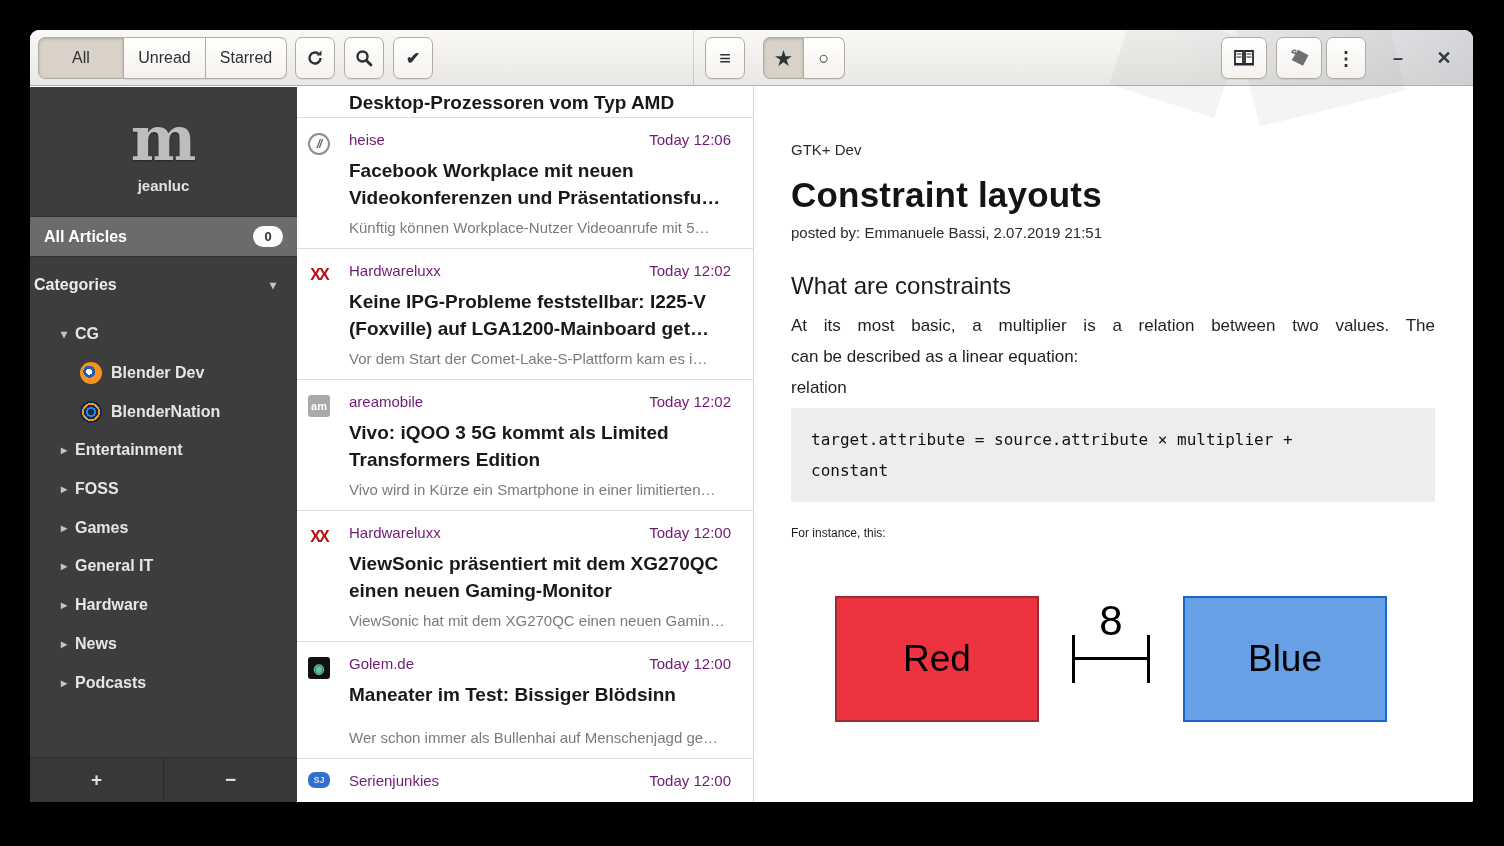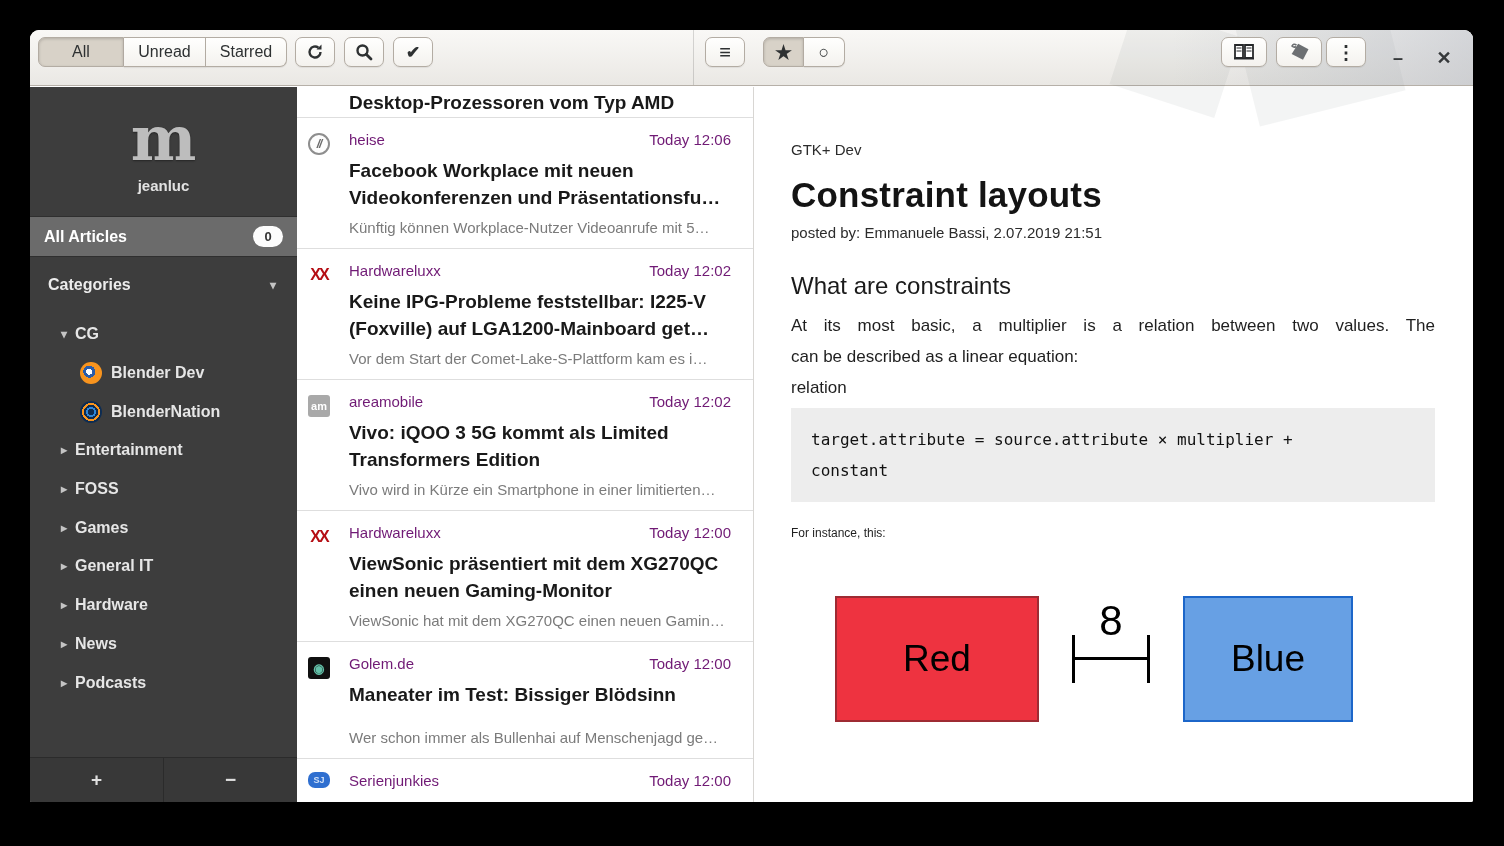--- a/index.html
+++ b/index.html
@@ -9,21 +9,21 @@
     box-shadow:0 3px 22px rgba(0,0,0,.65); }
 
   
   .headerbar { position:absolute; left:0; top:0; right:0; height:56px;
     background:linear-gradient(180deg,#f9f8f6,#eae8e4); border-bottom:1px solid #b6b0a8; z-index:5; }
   .hdr-shade { position:absolute; right:0; top:0; bottom:0; width:300px;
     background:linear-gradient(90deg, rgba(185,189,196,0), rgba(182,186,194,.55)); pointer-events:none; }
   .deco { position:absolute; background:rgba(90,95,105,.07); pointer-events:none; }
   .deco1 { left:1090px; top:-12px; width:110px; height:85px; transform:rotate(18deg); }
   .deco2 { left:1215px; top:-25px; width:150px; height:105px; transform:rotate(-14deg); }
-  .btn { position:absolute; top:7px; height:30px; border:1px solid #b3aca3; border-radius:7px;
+  .btn { position:absolute; top:7px; height:42px; border:1px solid #b3aca3; border-radius:7px;
     background:linear-gradient(180deg,#fffffe,#f4f2ee); color:#2e3132; display:flex; align-items:center;
     justify-content:center; font-size:16px; cursor:default; box-shadow:0 1px 1px rgba(0,0,0,.07); }
   .btn.active { background:#d8d2c8; box-shadow:inset 0 1px 3px rgba(0,0,0,.18); }
   .linked { border-radius:0; border-left-width:0; }
   .linked.first { border-radius:7px 0 0 7px; border-left-width:1px; }
   .linked.last { border-radius:0 7px 7px 0; }
   .glyph { font-size:17px; font-weight:bold; color:#2e3132; line-height:1; }
   .hdr-sep { position:absolute; left:663px; top:0; bottom:0; width:1px; background:rgba(0,0,0,.14); }
   .win-ctl { position:absolute; top:14px; width:32px; height:28px; display:flex; align-items:center;
     justify-content:center; font-size:18px; font-weight:bold; color:#35383a; }
@@ -37,21 +37,21 @@
   
   .logo-m { text-align:center; margin-top:22px; font-family:"DejaVu Serif", serif; font-size:62px;
     line-height:60px; color:#bdbdbd; font-weight:bold; text-shadow:0 1px 2px rgba(0,0,0,.4); }
   .username { text-align:center; margin-top:8px; font-size:15px; font-weight:bold; color:#e2e2e2; }
   .all-articles { position:absolute; top:129px; left:0; right:0; height:41px; background:#6b6b6b;
     border-top:1px solid #2f2f2f; border-bottom:1px solid #2f2f2f; display:flex; align-items:center;
     padding:0 14px; font-size:16px; font-weight:bold; color:#fff; }
   .badge { margin-left:auto; background:#fcfcfc; color:#333; border-radius:11px; min-width:30px; height:21px;
     display:flex; align-items:center; justify-content:center; font-size:13px; font-weight:bold; }
   .cat-header { position:absolute; top:178px; left:0; right:0; height:40px; display:flex; align-items:center;
-    padding:0 16px 0 18px; font-size:16px; font-weight:bold; color:#ececec; }
+    padding:0 16px 0 4px; font-size:16px; font-weight:bold; color:#ececec; }
   .cat-header .tree-arrow { margin-left:auto; }
   .tree { position:absolute; top:228px; left:0; right:0; }
   .tree-item { height:38.7px; display:flex; align-items:center; font-size:16px; font-weight:bold; color:#e6e6e6; }
   .tree-arrow { width:16px; font-size:12px; color:#c4c4c4; text-align:center; }
   .cat-item .tree-arrow { margin-left:26px; }
   .cat-item .tree-label { margin-left:3px; }
   .feed-item { padding-left:50px; }
   .feed-item .tree-label { margin-left:9px; }
   .side-bottom { position:absolute; bottom:0; left:0; right:0; height:45px; display:flex;
     background:#383838; border-top:1px solid #2b2b2b; }
@@ -93,21 +93,21 @@
   .art-byline { margin-top:9px; font-size:15px; color:#2c2c2c; }
   .art-h2 { margin-top:31px; font-size:24px; font-weight:500; color:#1b1b1b; }
   .art-para { margin-top:10px; font-size:17px; color:#1f1f1f; line-height:31px; }
   .jline { text-align:justify; text-align-last:justify; }
   .codeblock { margin-top:5px; background:#ededed; padding:16px 20px; font-family:"DejaVu Sans Mono", monospace;
     font-size:16px; line-height:31px; color:#111; }
   .art-instance { margin-top:24px; font-size:12px; color:#1f1f1f; }
   .diagram { margin:56px 0 0 44px; display:flex; align-items:center;gap:28px; }
   .dbox { height:126px; display:flex; align-items:center; justify-content:center; font-size:37px; color:#000; border:2px solid; }
   .dbox.red { width:204px; }
-  .dbox.blue { width:170px; }
+  .dbox.blue { width:204px; }
   .connector { width:88px; height:126px; position:relative; }
   .conn-label { position:absolute; left:0; right:0; top:4px; text-align:center; font-size:42px; color:#000; line-height:1; }
   .conn-line { position:absolute; left:5px; right:5px; top:61px; height:3px; background:#000; }
   .conn-line::before, .conn-line::after { content:""; position:absolute; width:3px; height:48px; top:-22px; background:#000; }
   .conn-line::before { left:0; } .conn-line::after { right:0; }
 
   svg.ic { display:block; }
 </style>
 </head>
 <body>

